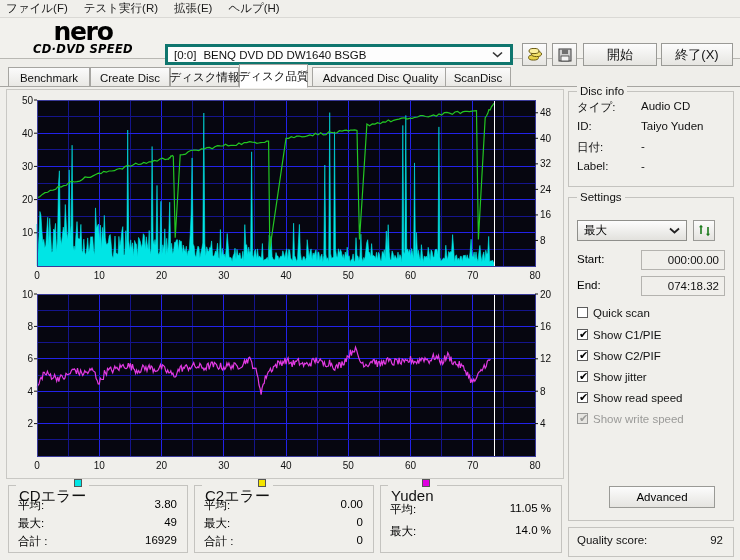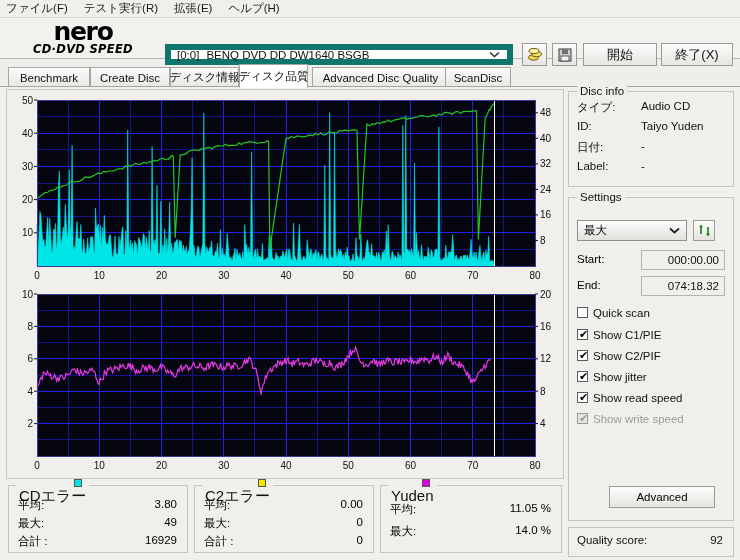--- a/index.html
+++ b/index.html
@@ -42,21 +42,21 @@
     line-height:23px;margin-top:-1px;
   }
   .logo .n2{
     font-family:"DejaVu Sans",sans-serif;
     font-weight:bold;font-style:italic;font-size:11.5px;letter-spacing:0.3px;
     color:#000;line-height:12px;
   }
   .drivebox{
     position:absolute;left:165px;top:26px;width:348px;height:21px;
     box-sizing:border-box;
-    background:#fdfdfd;border:6px solid #0f766e;
+    background:#fdfdfd;border:3px solid #0f766e;
     display:flex;align-items:center;
   }
   .drivebox .dtxt{padding-left:6px;font-size:11.5px;color:#111;white-space:nowrap;}
   .drivebox .dtxt .port{margin-right:7px;}
   .drivebox .arrow{
     margin-left:auto;margin-right:7px;font-size:10px;color:#444;
   }
   .tbtn{
     position:absolute;top:25px;height:23px;box-sizing:border-box;
     background:linear-gradient(#fcfcfc,#e6e5e1);

